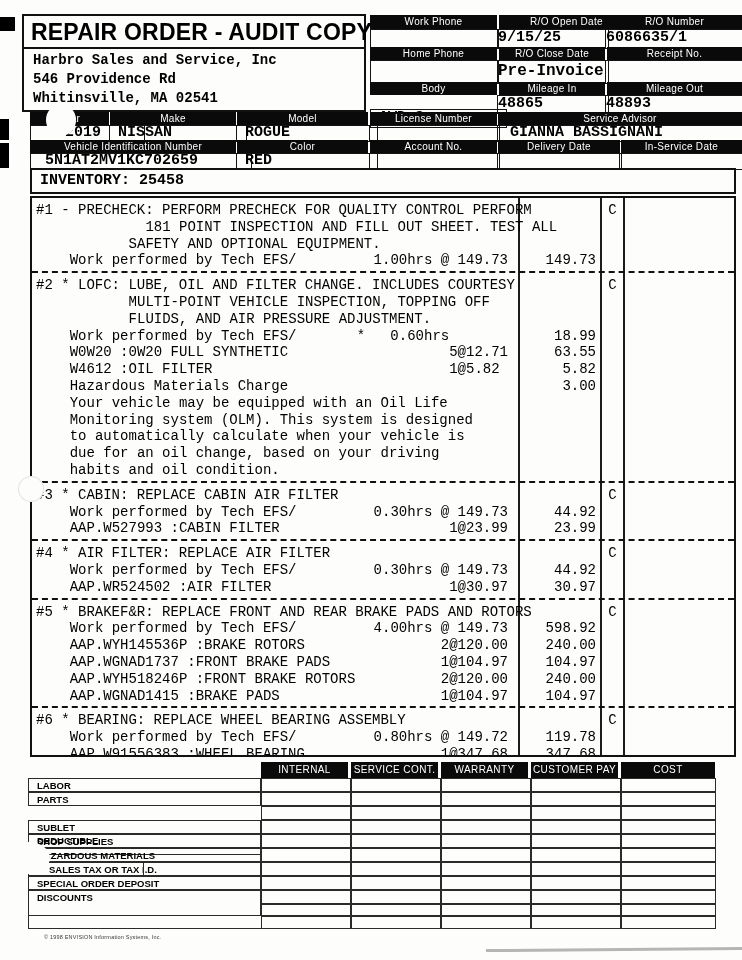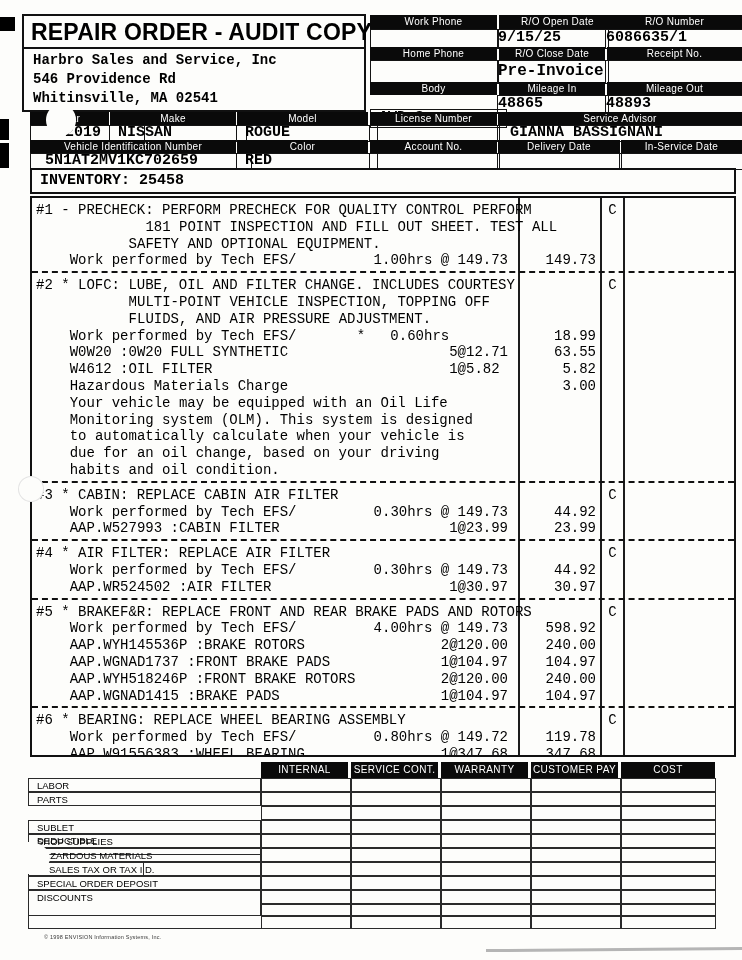--- a/index.html
+++ b/index.html
@@ -63,21 +63,21 @@
     position:absolute; top:4px; left:572px; width:17px; text-align:center;
     font-size:14px; z-index:2;
   }
 
   
   .sum { position:absolute; left:28px; top:762px; width:690px; height:168px;
          font-family:"Liberation Sans", sans-serif; }
   .sum-bar { position:absolute; top:0; height:16px; line-height:16px; background:#0a0a0a;
              color:#fff; font-size:10px; text-align:center; letter-spacing:.4px; }
   .sum-cell { position:absolute; border:1px solid #2a2a2a; box-sizing:border-box; }
-  .sum-label { font-weight:normal; font-size:9.5px; line-height:13px; padding-left:8px;
+  .sum-label { font-weight:bold; font-size:9.5px; line-height:13px; padding-left:8px;
                white-space:nowrap; overflow:hidden; }
 
   .footer-note {
     position:absolute; left:44px; top:934px;
     font-family:"Liberation Sans", sans-serif; font-size:5.5px; color:#3a3a3a;
     letter-spacing:.2px;
   }
 
   
   .art { position:absolute; z-index:6; }
@@ -87,21 +87,21 @@
 </style>
 </head>
 <body>
 
 <div class="page">
 
   <div class="title-box">REPAIR ORDER - AUDIT COPY</div>
   <div class="addr-box"><span>Harbro Sales and Service, Inc</span><br><span>546 Providence Rd</span><br><span>Whitinsville, MA 02541</span></div>
 
   <div class="bar" style="left:370px;top:15px;width:127px;height:14px;line-height:14px;">Work Phone</div>
-  <div class="bar" style="left:499px;top:15px;width:117px;height:14px;line-height:14px;">R/O Open Date</div>
+  <div class="bar" style="left:499px;top:15px;width:117px;height:14px;line-height:14px;padding-left:9px;">R/O Open Date</div>
   <div class="bar" style="left:607px;top:15px;width:135px;height:14px;line-height:14px;">R/O Number</div>
 
   <div class="cell c-left" style="left:370px;top:29px;width:127px;height:18px;line-height:16px;"></div>
   <div class="cell c-center" style="left:497px;top:29px;width:110px;height:18px;line-height:16px;">9/15/25</div>
   <div class="cell c-center" style="left:605px;top:29px;width:137px;height:18px;line-height:16px;">6086635/1</div>
 
   <div class="bar" style="left:370px;top:47px;width:127px;height:13px;line-height:13px;">Home Phone</div>
   <div class="bar" style="left:499px;top:47px;width:106px;height:13px;line-height:13px;">R/O Close Date</div>
   <div class="bar" style="left:607px;top:47px;width:135px;height:13px;line-height:13px;">Receipt No.</div>
 

